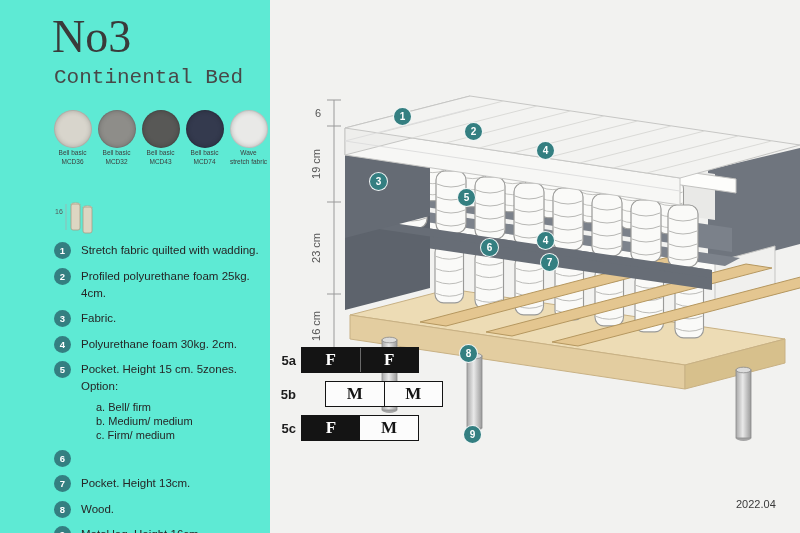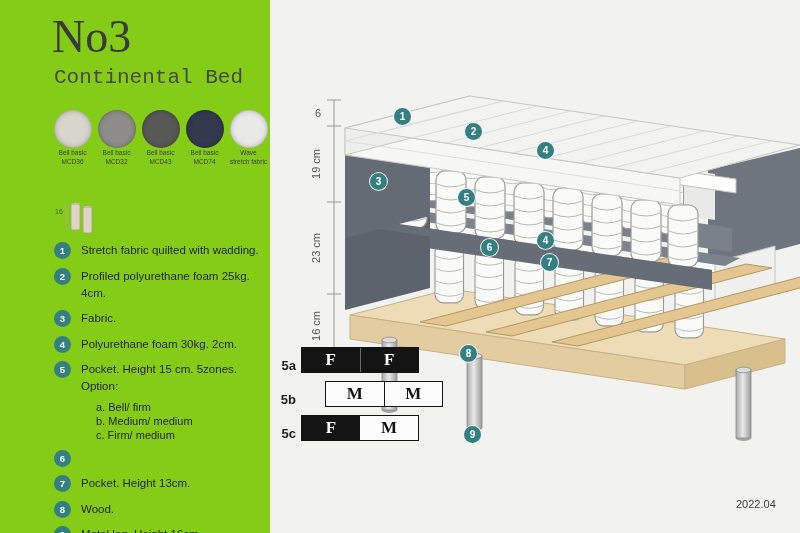--- a/index.html
+++ b/index.html
@@ -1,18 +1,18 @@
 <!DOCTYPE html>
 <html><head>
 <meta charset="utf-8">
 <style>
   * { margin:0; padding:0; box-sizing:border-box; }
   html,body { width:800px; height:533px; }
   body { font-family:"Liberation Sans", sans-serif; background:#fff; overflow:hidden; }
-  .page { position:relative; width:632px; height:533px; background:#84cc16; }
+  .page { position:relative; width:632px; height:533px; background:#5eead4; }
 
   
   .title { position:absolute; left:52px; top:14px; font-family:"Liberation Serif", serif;
            font-size:46px; line-height:1; color:#3a3a3a; }
   .subtitle { position:absolute; left:54px; top:66px; font-family:Liberation Mono, monospace;
               font-size:21px; color:#484848; }
   .swatch-row { position:absolute; left:52px; top:110px; display:flex; gap:3px; }
   .swatch { width:41px; display:flex; flex-direction:column; align-items:center; }
   .swatch-circle { width:38px; height:38px; border-radius:50%;
                    border:1px solid rgba(0,0,0,.18); box-shadow:inset 0 0 5px rgba(0,0,0,.2); }
@@ -30,21 +30,21 @@
 
   
   .right-panel { position:absolute; left:270px; top:0; width:530px; height:533px; background:#f2f2f0; }
   svg.diagram { position:absolute; left:0; top:0; width:530px; height:533px; }
   .dim { font-size:11px; fill:#555; text-anchor:middle; font-family:"Liberation Sans",sans-serif; }
 
   .badge-d { position:absolute; width:19px; height:19px; border-radius:50%; background:#347f81;
              border:1.5px solid rgba(255,255,255,.92); color:#fff; font-size:10px; font-weight:bold;
              display:flex; align-items:center; justify-content:center; z-index:3; }
 
-  .firmness-row { position:absolute; display:flex; align-items:flex-end; z-index:3; }
+  .firmness-row { position:absolute; display:flex; align-items:center; z-index:3; }
   .frow-label { width:24px; font-size:13px; font-weight:bold; color:#1d1d1d; margin-right:5px; text-align:right; }
   .fbox { width:118px; height:26px; display:flex; border:1px solid #141414; background:#fff; }
   .fcell { flex:1; display:flex; align-items:center; justify-content:center;
            font-family:"Liberation Serif", serif; font-weight:bold; font-size:17px; }
   .fcell.dark  { background:#141414; color:#fff; }
   .fcell.light { background:#fcfcfc; color:#141414; }
   .row-5a .fcell + .fcell { border-left:1px solid #6a6a6a; }
   .row-5b .fcell + .fcell { border-left:1px solid #141414; }
   .row-5c .fcell + .fcell { border-left:0; }
 

